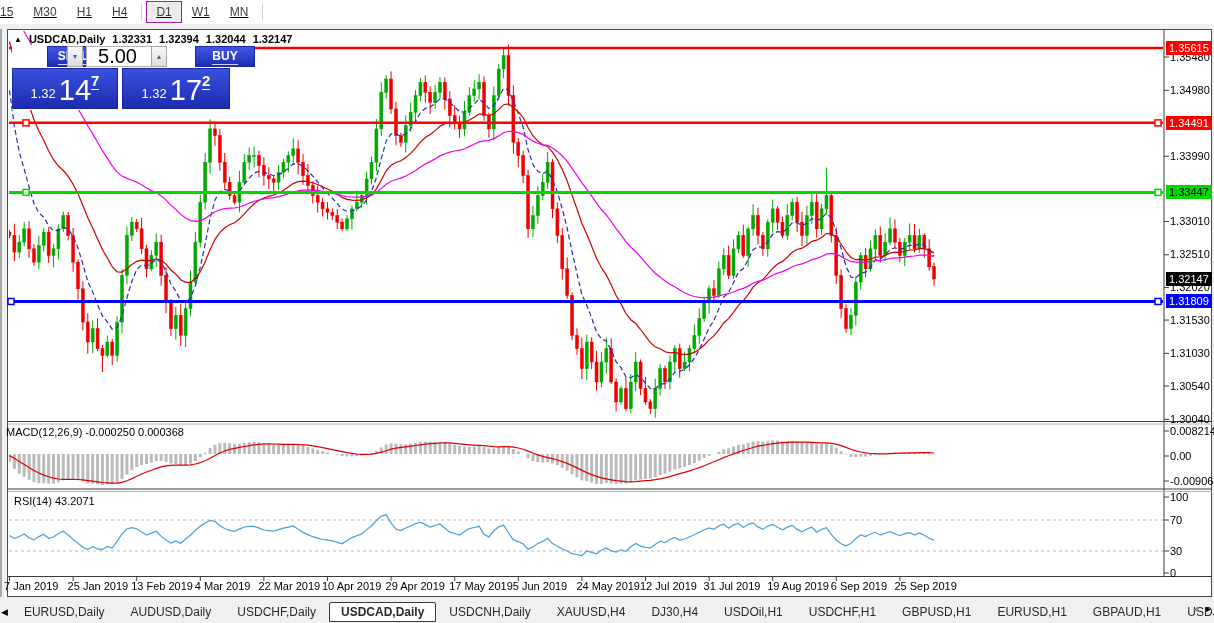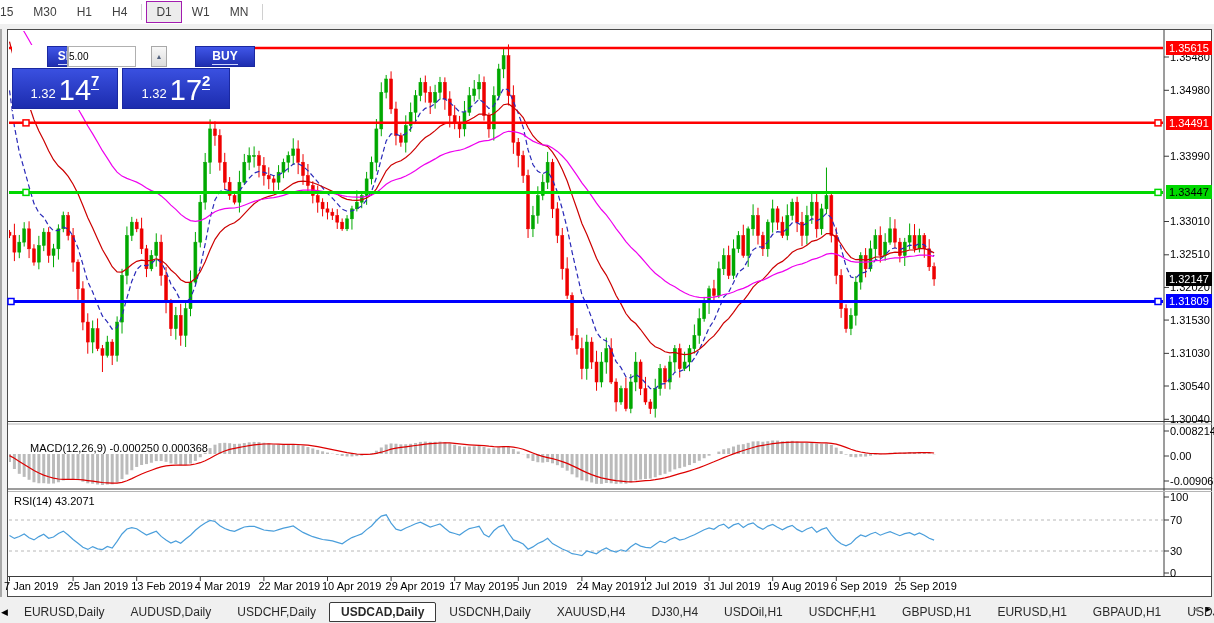--- a/index.html
+++ b/index.html
@@ -1,19 +1,19 @@
 <!DOCTYPE html>
 <html><head>
 <meta charset="utf-8">
 <style>
   html,body{margin:0;padding:0;background:#f0f0f0;width:1214px;height:623px;overflow:hidden;
     font-family:"Liberation Sans",sans-serif;-webkit-font-smoothing:antialiased;}
   #app{position:relative;width:1214px;height:623px;}
   
-  #toolbar{position:absolute;left:0;top:0;width:1214px;height:24px;background:#ffffff;display:flex;align-items:center;}
+  #toolbar{position:absolute;left:0;top:0;width:1214px;height:24px;background:#ffffff;display:flex;align-items:center;text-decoration:underline;}
   .tf-btn{font-size:12px;color:#404040;padding:0 9px;line-height:20px;height:20px;border:1px solid transparent;cursor:default;}
   .tf-btn.active{background:#ececec;border:1px solid #a21caf;}
   .tf-sep{width:1px;height:16px;background:#d0d0d0;margin:0 4px;}
   
   #outer-edge{position:absolute;left:0;top:29px;width:2px;height:568px;background:#a8a8a8;}
   #window-bg{position:absolute;left:7px;top:29px;width:1205px;height:568px;background:#ffffff;border:1px solid #4a4a4a;box-sizing:border-box;}
   #gfx{position:absolute;left:0;top:0;z-index:2;}
   
   #chart-header{position:absolute;left:14px;top:33px;z-index:3;font-size:11px;font-weight:bold;color:#000;}
   #chart-header .tri{font-size:8px;margin-right:7px;vertical-align:1px;}
@@ -22,22 +22,22 @@
   #trade-panel{position:absolute;left:12px;top:45px;width:218px;height:65px;z-index:4;background:#fff;}
   .tp-btn{position:absolute;top:1px;height:21px;background:linear-gradient(#4056e8,#1e2eb0);border:1px solid #1a28a0;
     color:#fff;font-size:12px;font-weight:bold;text-align:center;line-height:19px;box-sizing:border-box;cursor:pointer;}
   .tp-btn i{font-style:normal;border-bottom:1px solid #cfd6ff;padding-bottom:1px;}
   #sell-btn{left:7px;width:52px;margin-left:28px;}
   #buy-btn{left:183px;width:60px;}
   .spin-btn{position:absolute;top:1px;width:16px;height:21px;background:linear-gradient(#f8f8f8,#dcdcdc);
     border:1px solid #a8a8a8;box-sizing:border-box;color:#51617e;font-size:7px;text-align:center;line-height:19px;cursor:pointer;}
   #vol-down{left:55px;}
   #vol-up{left:139px;}
-  #vol-field{position:absolute;left:56px;top:1px;width:68px;height:21px;background:#fff;border:1px solid #b0b0b0;
-    box-sizing:border-box;font-size:10px;color:#000;text-align:left;line-height:19px;padding-right:5px;}
+  #vol-field{position:absolute;left:74px;top:1px;width:68px;height:21px;background:#fff;border:1px solid #b0b0b0;
+    box-sizing:border-box;font-size:20px;color:#000;text-align:center;line-height:19px;padding-right:5px;}
   .big-box{position:absolute;top:23px;height:41px;background:linear-gradient(#3a50e0,#1c2cae);border:1px solid #1a28a0;
     box-sizing:border-box;color:#fff;display:flex;align-items:flex-end;justify-content:center;cursor:pointer;}
   #sell-box{left:0;width:106px;}
   #buy-box{left:110px;width:108px;}
   .bb-small{font-size:13px;font-weight:normal;margin:0 3px 7px 0;}
   .bb-big{font-size:29px;font-weight:normal;line-height:36px;text-align:center;}
   .bb-sup{font-size:15px;font-weight:bold;align-self:flex-start;margin-top:3px;border-bottom:1px solid #fff;}
   
   .ax-label{position:absolute;left:1170px;z-index:3;font-size:11px;color:#000;white-space:nowrap;}
   .level-label{position:absolute;left:1166px;z-index:4;font-size:11px;height:14px;line-height:14px;padding:0 3px;white-space:nowrap;}
@@ -717,20 +717,23 @@
         <line x1="518.3" y1="577" x2="518.3" y2="581" stroke="#3a3a3a" stroke-width="1"></line>
         <line x1="581.9" y1="577" x2="581.9" y2="581" stroke="#3a3a3a" stroke-width="1"></line>
         <line x1="645.5" y1="577" x2="645.5" y2="581" stroke="#3a3a3a" stroke-width="1"></line>
         <line x1="709.1" y1="577" x2="709.1" y2="581" stroke="#3a3a3a" stroke-width="1"></line>
         <line x1="772.7" y1="577" x2="772.7" y2="581" stroke="#3a3a3a" stroke-width="1"></line>
         <line x1="836.3000000000001" y1="577" x2="836.3000000000001" y2="581" stroke="#3a3a3a" stroke-width="1"></line>
         <line x1="899.9" y1="577" x2="899.9" y2="581" stroke="#3a3a3a" stroke-width="1"></line>
       </g>
     </svg>
 
+  <div id="chart-header">
+    <span class="tri">▲</span><span>USDCAD,Daily</span><span class="v">1.32331</span><span class="v">1.32394</span><span class="v">1.32044</span><span class="v">1.32147</span>
+  </div>
 
   <div id="trade-panel">
     <div id="sell-btn" class="tp-btn"><i>SELL</i></div>
     <div id="vol-down" class="spin-btn"><span>▼</span></div>
     <div id="vol-field">5.00</div>
     <div id="vol-up" class="spin-btn"><span>▲</span></div>
     <div id="buy-btn" class="tp-btn"><i>BUY</i></div>
     <div id="sell-box" class="big-box">
       <span class="bb-small">1.32</span>
         <span class="bb-big">14</span>
@@ -753,21 +756,21 @@
       <div class="ax-label" style="top:313.5700000000006px">1.31530</div>
       <div class="ax-label" style="top:346.8699999999999px">1.31030</div>
       <div class="ax-label" style="top:379.50400000000076px">1.30540</div>
       <div class="ax-label" style="top:412.80400000000003px">1.30040</div>
       <div class="level-label" style="top:41.00900000000025px;background:#ff0000;color:#ffffff">1.35615</div>
       <div class="level-label" style="top:115.86739999999969px;background:#ff0000;color:#ffffff">1.34491</div>
       <div class="level-label" style="top:185.39779999999973px;background:#00d800;color:#000000">1.33447</div>
       <div class="level-label" style="top:294.48860000000013px;background:#0000ff;color:#ffffff">1.31809</div>
       <div class="level-label" style="top:271.97780000000057px;background:#000000;color:#ffffff">1.32147</div>
     </div>
-  <div id="macd-title" class="panel-title" style="left:30px;top:426px;margin-top:16px;">MACD(12,26,9) -0.000250 0.000368</div>
+  <div id="macd-title" class="panel-title" style="left:6px;top:426px;">MACD(12,26,9) -0.000250 0.000368</div>
   <div id="macd-ticks">
       <div class="ax-label" style="top:424.5px">0.008214</div>
       <div class="ax-label" style="top:449.5px">0.00</div>
       <div class="ax-label" style="top:474.5px">-0.009066</div>
     </div>
   <div id="rsi-title" class="panel-title" style="left:14px;top:495px;">RSI(14) 43.2071</div>
   <div id="rsi-ticks">
       <div class="ax-label" style="top:490.5px">100</div>
       <div class="ax-label" style="top:513.5px">70</div>
       <div class="ax-label" style="top:544.5px">30</div>

